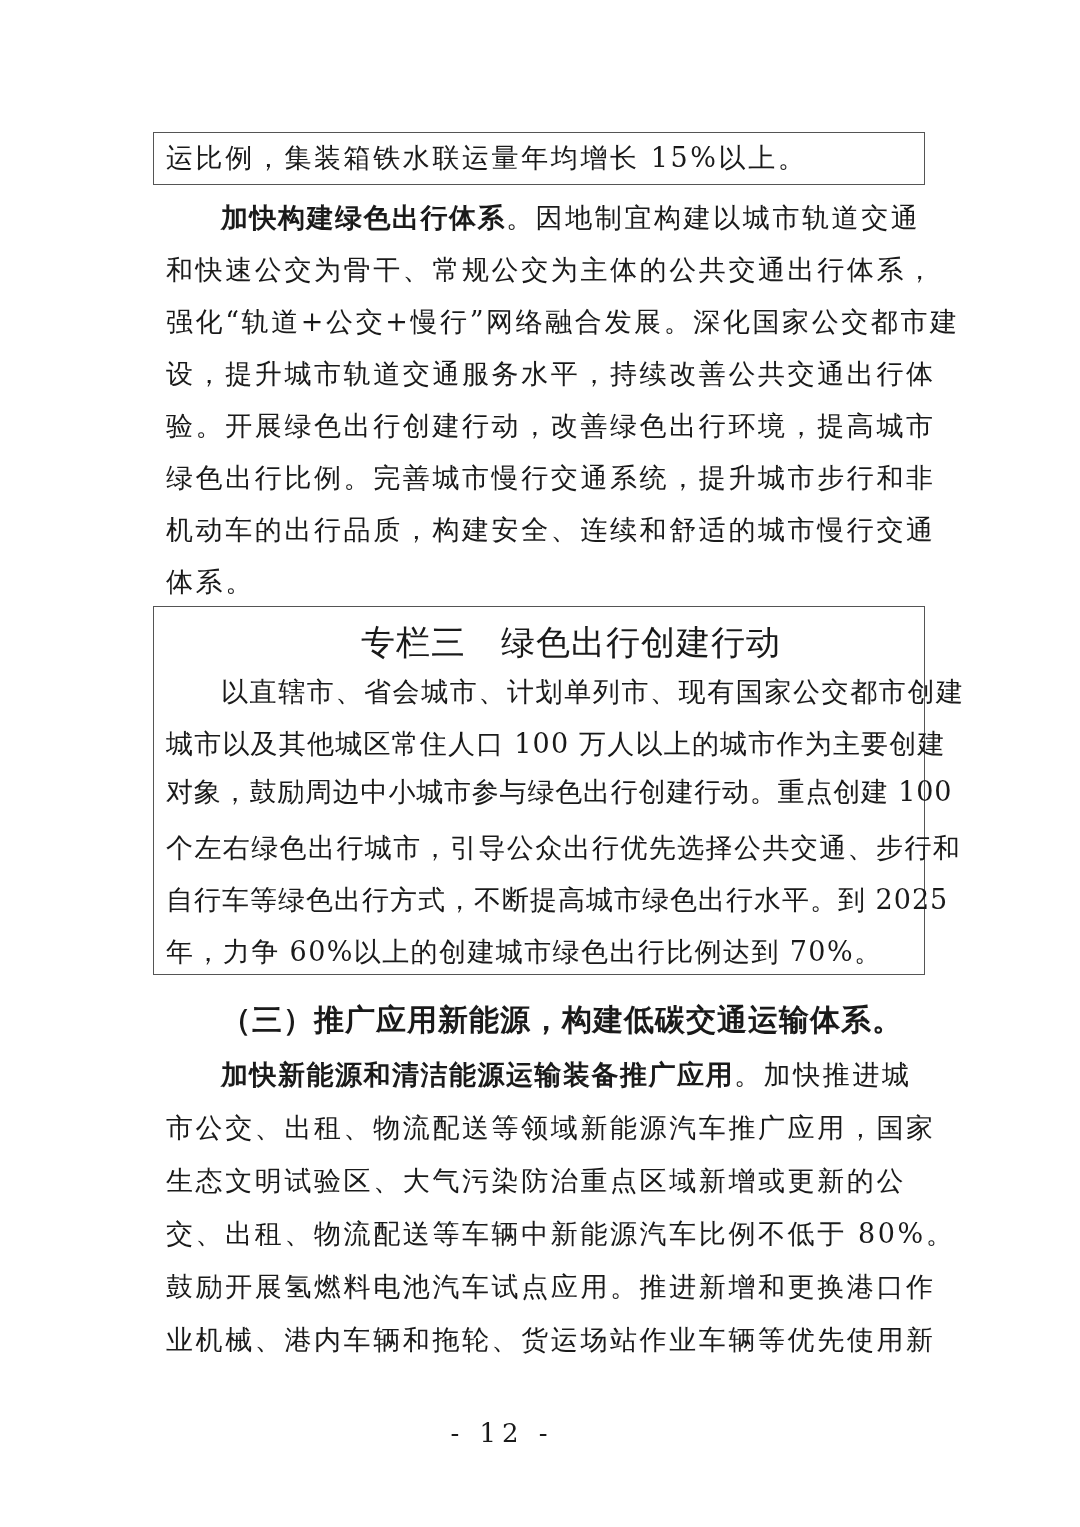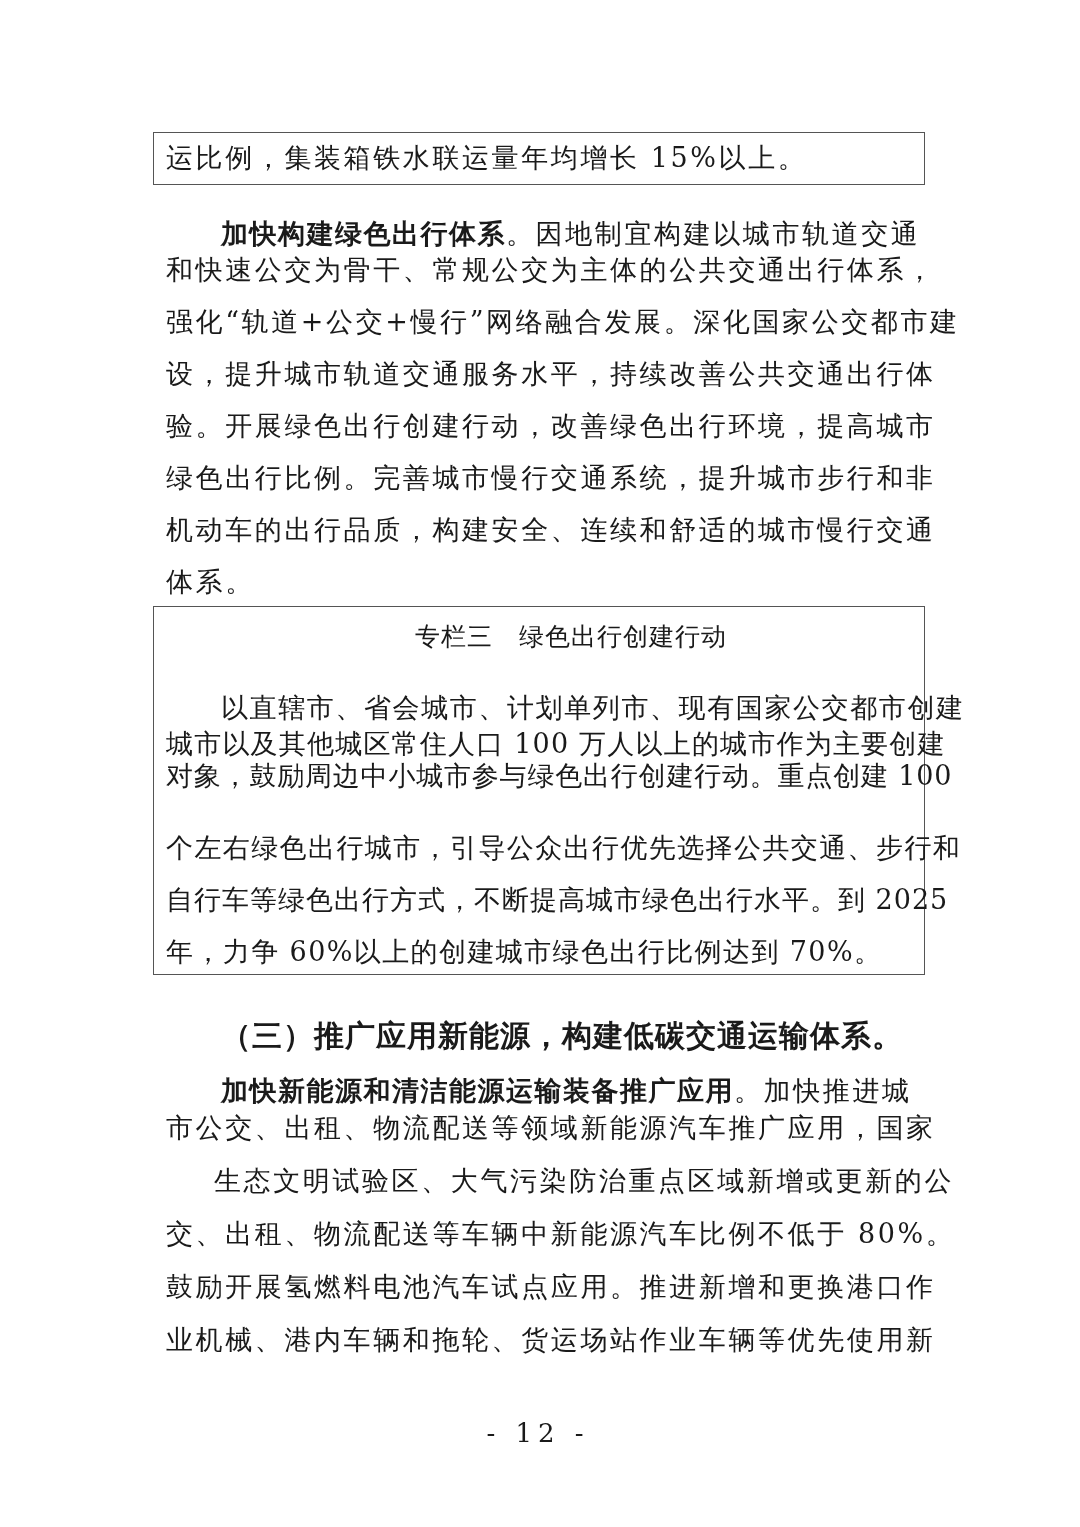--- a/index.html
+++ b/index.html
@@ -2,26 +2,26 @@
 <html><head>
 <meta charset="utf-8">
 <style>
   html, body { margin: 0; padding: 0; background: #ffffff; }
   body { width: 1080px; height: 1527px; position: relative; overflow: hidden;
          font-family: "DejaVu Serif", "Liberation Serif", serif; color: #1a1a1a; }
   .page { position: absolute; left: 0; top: 0; width: 1080px; height: 1527px; padding-left: 44px; }
   .box { position: absolute; left: 153px; width: 772px; border: 1.5px solid #555; box-sizing: border-box; background: #fff; }
   .line { position: absolute; left: 166px; width: 752px; height: 40px; font-size: 27px; line-height: 40px;
           white-space: nowrap; letter-spacing: 2.6px; }
-  .indent { left: 221px; width: 697px; margin-top: 16px; }
+  .indent { left: 221px; width: 697px; }
   .b { font-weight: bold; font-family: "DejaVu Sans", "Liberation Sans", sans-serif; letter-spacing: 1.5px; }
   .heading { font-weight: bold; font-family: "DejaVu Sans", "Liberation Sans", sans-serif; font-size: 30px; letter-spacing: 1px; }
-  .box-title { position: absolute; left: 153px; width: 836px; text-align: center; font-size: 25px;
+  .box-title { position: absolute; left: 153px; width: 836px; text-align: center; font-size: 34px;
                font-family: "DejaVu Sans", "Liberation Sans", sans-serif; letter-spacing: 1px; }
-  .page-num { position: absolute; left: 0; width: 1004px; top: 1418px; text-align: center; font-size: 26px; letter-spacing: 6px; margin-left: 36px; }
+  .page-num { position: absolute; left: 0; width: 1004px; top: 1418px; text-align: center; font-size: 26px; letter-spacing: 6px; }
 </style>
 </head>
 <body>
 
 <div class="page">
 
   <div class="box" style="top:132px;height:53px;"></div>
   <div class="line" style="top:138px;">运比例，集装箱铁水联运量年均增长 15%以上。</div>
 
   <div class="line indent" style="top:198px;">
@@ -32,29 +32,29 @@
   <div class="line" style="top:354px;">设，提升城市轨道交通服务水平，持续改善公共交通出行体</div>
   <div class="line" style="top:406px;">验。开展绿色出行创建行动，改善绿色出行环境，提高城市</div>
   <div class="line" style="top:458px;">绿色出行比例。完善城市慢行交通系统，提升城市步行和非</div>
   <div class="line" style="top:510px;">机动车的出行品质，构建安全、连续和舒适的城市慢行交通</div>
   <div class="line" style="top:562px;">体系。</div>
 
   <div class="box" style="top:606px;height:369px;"></div>
   <div class="box-title" style="top:620px;">专栏三　绿色出行创建行动</div>
   <div class="line indent" style="top:672px;letter-spacing:1.6px;">以直辖市、省会城市、计划单列市、现有国家公交都市创建</div>
   <div class="line" style="top:724px;letter-spacing:1.2px;">城市以及其他城区常住人口 100 万人以上的城市作为主要创建</div>
-  <div class="line" style="top:756px;letter-spacing:0.8px;">对象，鼓励周边中小城市参与绿色出行创建行动。重点创建 100</div>
+  <div class="line" style="top:772px;letter-spacing:0.8px;">对象，鼓励周边中小城市参与绿色出行创建行动。重点创建 100</div>
   <div class="line" style="top:828px;letter-spacing:1.4px;">个左右绿色出行城市，引导公众出行优先选择公共交通、步行和</div>
   <div class="line" style="top:880px;letter-spacing:1px;">自行车等绿色出行方式，不断提高城市绿色出行水平。到 2025</div>
   <div class="line" style="top:932px;letter-spacing:1.4px;">年，力争 60%以上的创建城市绿色出行比例达到 70%。</div>
 
   <div class="line indent heading" style="top:1000px;">（三）推广应用新能源，构建低碳交通运输体系。</div>
   <div class="line indent" style="top:1055px;">
     <span class="b">加快新能源和清洁能源运输装备推广应用</span><span>。加快推进城</span>
   </div>
   <div class="line" style="top:1108px;">市公交、出租、物流配送等领域新能源汽车推广应用，国家</div>
-  <div class="line" style="top:1161px;margin-left:48px;">生态文明试验区、大气污染防治重点区域新增或更新的公</div>
+  <div class="line" style="top:1161px;">生态文明试验区、大气污染防治重点区域新增或更新的公</div>
   <div class="line" style="top:1214px;">交、出租、物流配送等车辆中新能源汽车比例不低于 80%。</div>
   <div class="line" style="top:1267px;">鼓励开展氢燃料电池汽车试点应用。推进新增和更换港口作</div>
   <div class="line" style="top:1320px;">业机械、港内车辆和拖轮、货运场站作业车辆等优先使用新</div>
 
   <div class="page-num">- 12 -</div>
 </div>
 
 </body></html>

